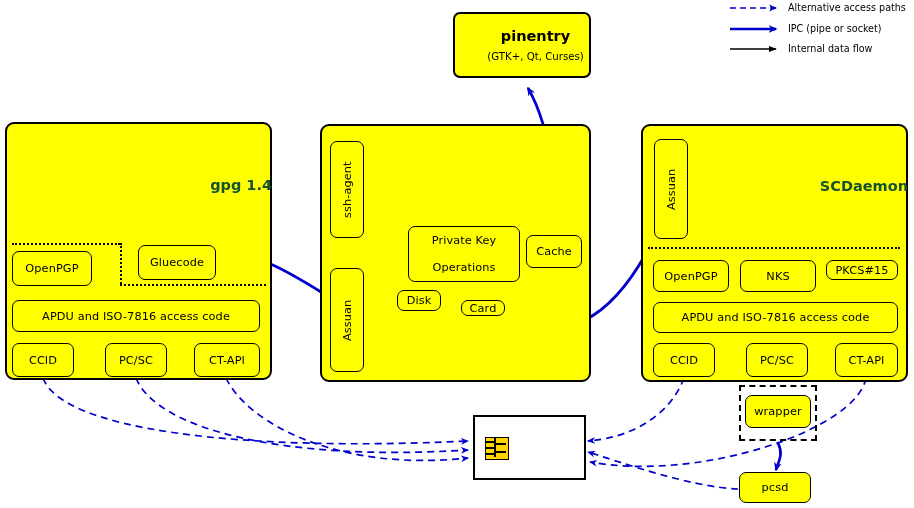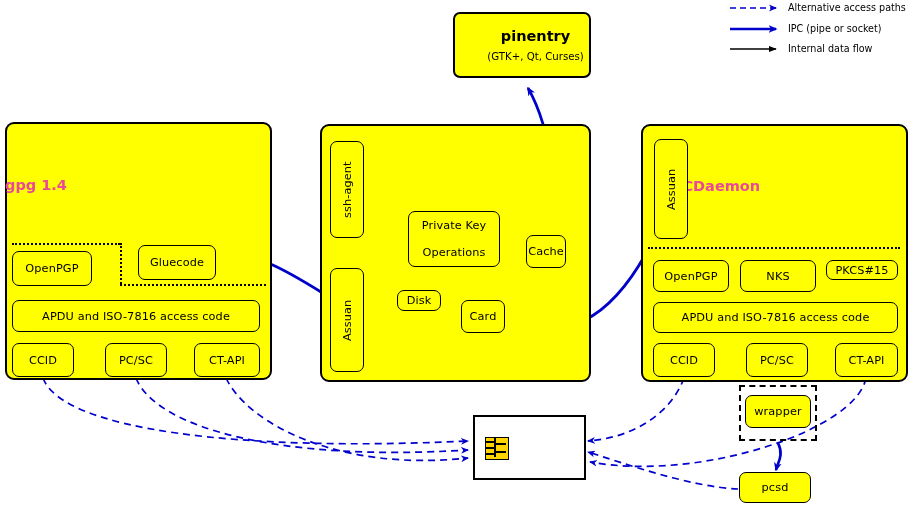--- a/index.html
+++ b/index.html
@@ -7,22 +7,22 @@
        font-family:"DejaVu Sans","Liberation Sans",sans-serif;}
   #stage{position:absolute;left:0;top:0;width:914px;height:508px;}
   svg#gfx{position:absolute;left:0;top:0;width:914px;height:508px;}
 
   .node{position:absolute;box-sizing:border-box;background:#ffff00;
         border:1.6px solid #000;border-radius:7px;
         display:flex;align-items:center;justify-content:center;
         text-align:center;color:#000;}
   .bigbox{position:absolute;box-sizing:border-box;background:#ffff00;
           border:2.2px solid #000;border-radius:9px;}
-  .bigtitle{position:absolute;font-weight:bold;font-size:14.5px;color:#ec4899;
-            white-space:nowrap;text-align:left;}
+  .bigtitle{position:absolute;font-weight:bold;font-size:14.5px;color:#14532d;
+            white-space:nowrap;text-align:right;}
   .lbl{font-size:11.3px;line-height:1.15;letter-spacing:0.1px;}
   .vert{writing-mode:vertical-rl;transform:rotate(180deg);}
   .dashbox{position:absolute;box-sizing:border-box;border:2px dashed #000;
            background:transparent;}
   .dotsep{position:absolute;border-top:2px dotted #000;}
   .dotvert{position:absolute;border-left:2px dotted #000;}
   .card{position:absolute;box-sizing:border-box;background:#ffffff;
         border:2.2px solid #000;border-radius:0;}
   .chip{position:absolute;background:#ffd400;border:1.6px solid #000;}
   .chipline{position:absolute;background:#000;}
@@ -112,28 +112,28 @@
   <div class="node lbl" style="left:12px;top:300px;width:248px;height:32px;">APDU and ISO-7816 access code</div>
   <div class="node lbl" style="left:12px;top:343px;width:62px;height:34px;">CCID</div>
   <div class="node lbl" style="left:105px;top:343px;width:62px;height:34px;">PC/SC</div>
   <div class="node lbl" style="left:194px;top:343px;width:66px;height:34px;">CT-API</div>
 
   <div class="bigbox" style="left:320px;top:124px;width:271px;height:258px;"></div>
 
   <div class="node lbl vert" style="left:330px;top:141px;width:34px;height:97px;">ssh-agent</div>
   <div class="node lbl vert" style="left:330px;top:268px;width:34px;height:104px;">Assuan</div>
 
-  <div class="node lbl twoline" style="left:408px;top:211px;width:92px;height:56px;gap:14px;">
+  <div class="node lbl twoline" style="left:408px;top:226px;width:112px;height:56px;gap:14px;">
     <div>Private Key</div>
     <div>Operations</div>
   </div>
 
-  <div class="node lbl" style="left:526px;top:235px;width:40px;height:33px;">Cache</div>
+  <div class="node lbl" style="left:526px;top:235px;width:56px;height:33px;">Cache</div>
   <div class="node lbl" style="left:397px;top:290px;width:44px;height:21px;">Disk</div>
-  <div class="node lbl" style="left:461px;top:300px;width:44px;height:33px;">Card</div>
+  <div class="node lbl" style="left:461px;top:300px;width:44px;height:16px;">Card</div>
 
   <div class="bigbox" style="left:641px;top:124px;width:267px;height:258px;"></div>
   <div class="bigtitle" style="left:672px;top:178px;width:236px;">SCDaemon</div>
 
   <div class="node lbl vert" style="left:654px;top:139px;width:34px;height:100px;">Assuan</div>
 
   <div class="dotsep" style="left:648px;top:247px;width:252px;"></div>
 
   <div class="node lbl" style="left:653px;top:260px;width:76px;height:32px;">OpenPGP</div>
   <div class="node lbl" style="left:740px;top:260px;width:76px;height:32px;">NKS</div>

